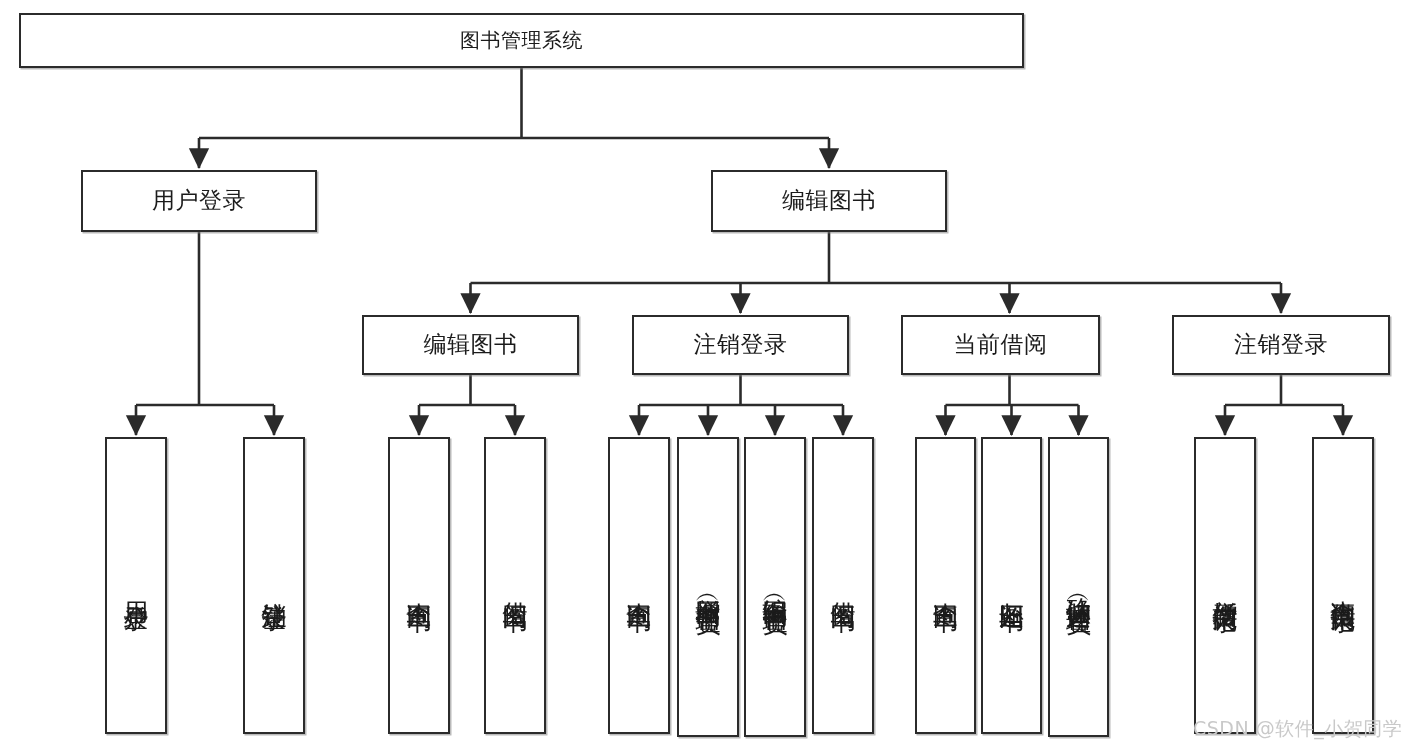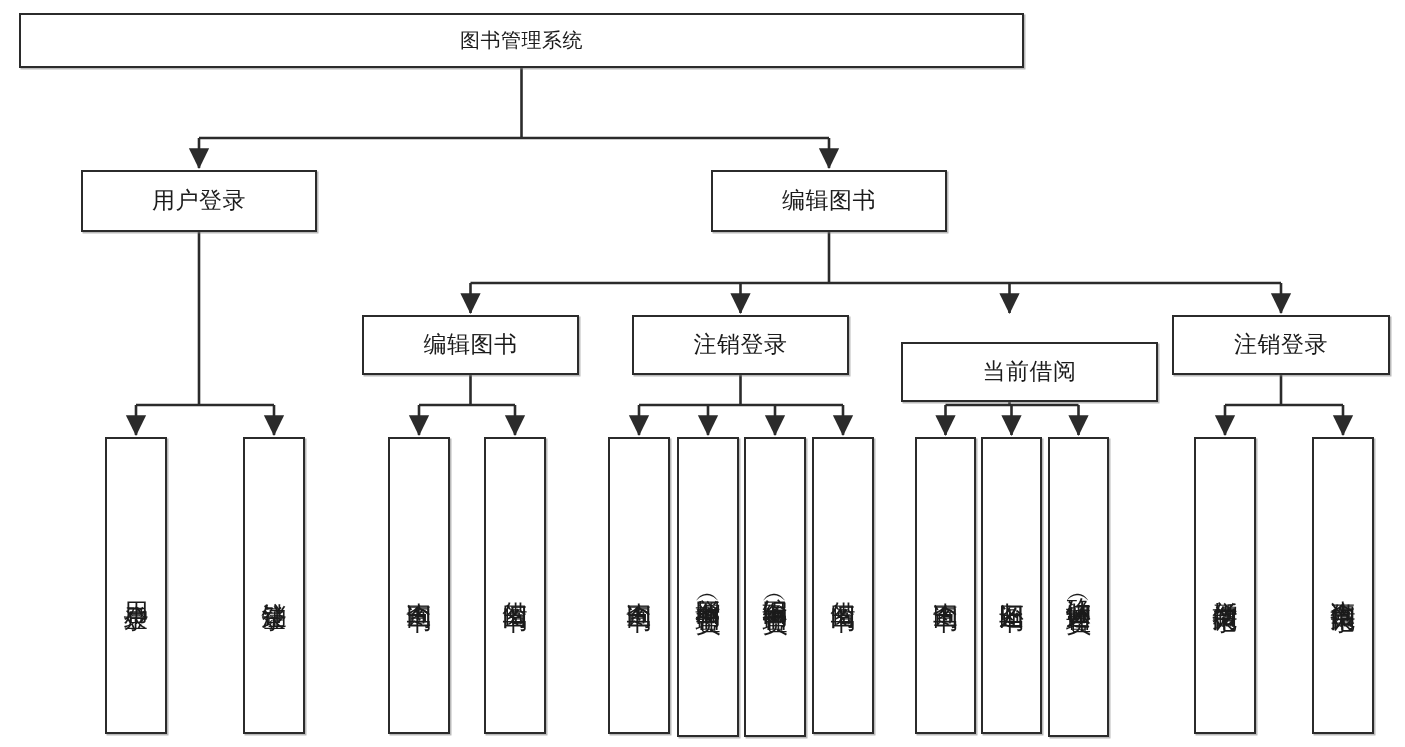--- a/index.html
+++ b/index.html
@@ -125,21 +125,21 @@
       </div>
       <div class="node horizontal" style="left: 711px; top: 170px; width: 236px; height: 62px;">
         <span class="label">编辑图书</span>
       </div>
       <div class="node horizontal" style="left: 362px; top: 315px; width: 217px; height: 60px;">
         <span class="label">编辑图书</span>
       </div>
       <div class="node horizontal" style="left: 632px; top: 315px; width: 217px; height: 60px;">
         <span class="label">注销登录</span>
       </div>
-      <div class="node horizontal" style="left: 901px; top: 315px; width: 257px; height: 60px; margin-top: 27px;">
+      <div class="node horizontal" style="left: 901px; top: 315px; width: 199px; height: 60px;">
         <span class="label">当前借阅</span>
       </div>
       <div class="node horizontal" style="left: 1172px; top: 315px; width: 218px; height: 60px;">
         <span class="label">注销登录</span>
       </div>
       <div class="node vertical" style="left: 105px; top: 437px; width: 62px; height: 297px;">
         <span class="label">用户登录</span>
       </div>
       <div class="node vertical" style="left: 243px; top: 437px; width: 62px; height: 297px;">
         <span class="label">注销登录</span>
@@ -172,14 +172,15 @@
         <span class="label">确认归还（管理员）</span>
       </div>
       <div class="node vertical" style="left: 1194px; top: 437px; width: 62px; height: 297px;">
         <span class="label">新增借阅记录</span>
       </div>
       <div class="node vertical" style="left: 1312px; top: 437px; width: 62px; height: 297px;">
         <span class="label">查询借阅记录</span>
       </div>
     </div>
 
+  <div class="watermark" style="left: 1193px; top: 716px;">CSDN @软件_小贺同学</div>
 
 </div>
 
 </body></html>

